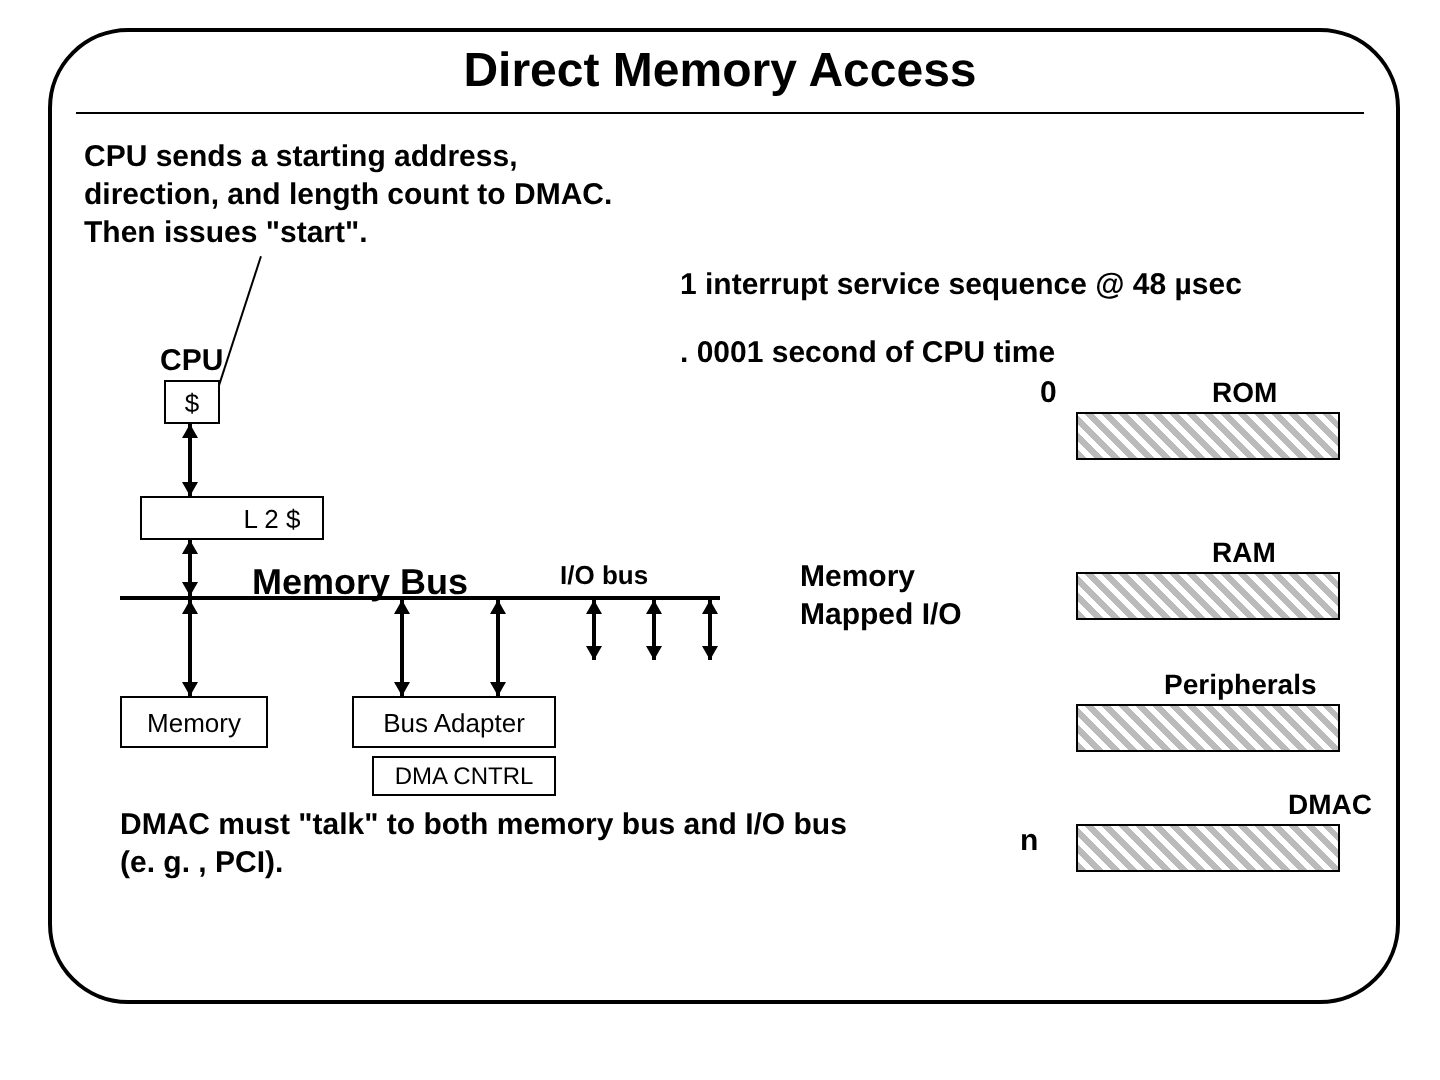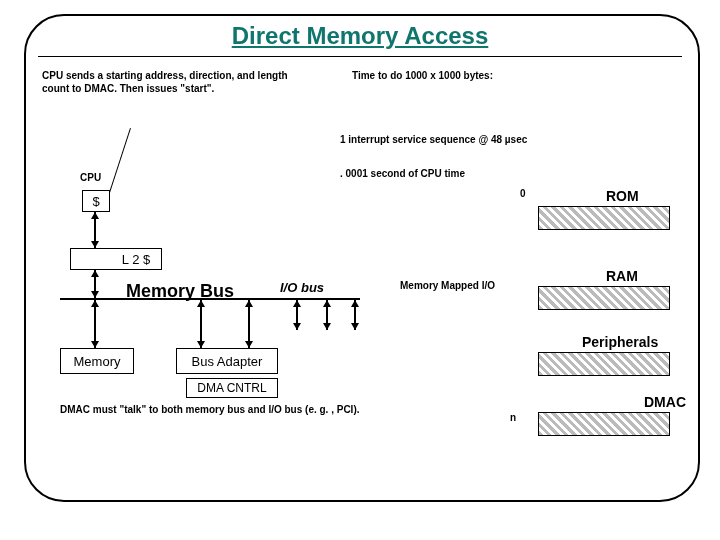--- a/index.html
+++ b/index.html
@@ -1,20 +1,20 @@
 <!DOCTYPE html>
 <html><head>
 <meta charset="utf-8">
 <style>
   html,body{margin:0;padding:0;background:#fff;font-family:Arial,Helvetica,sans-serif;}
   .stage{position:relative;width:720px;height:540px;}
   .frame{position:absolute;left:24px;top:14px;width:672px;height:484px;border:2px solid #000;border-radius:40px;}
-  .title{position:absolute;left:0;top:22px;width:720px;text-align:center;font-weight:bold;color:#0f766e;font-size:24px;text-decoration:underline;}
+  .title{position:absolute;left:0;top:22px;width:720px;text-align:center;font-weight:bold;color:#000000;font-size:24px;}
   .hr{position:absolute;left:38px;top:56px;width:644px;height:0;border-top:1px solid #000;}
-  .txt{position:absolute;color:#000;font-size:10px;line-height:1.25;}
+  .txt{position:absolute;color:#000;font-size:15px;line-height:1.25;}
   .bold{font-weight:bold;}
   .footer{position:absolute;right:26px;bottom:8px;font-size:14px;color:#000;}
   
   .box{position:absolute;border:1px solid #000;background:#fff;font-size:13px;text-align:center;display:flex;align-items:center;justify-content:center;}
   .busline{position:absolute;background:#000;}
   
   .ahU{position:absolute;width:0;height:0;border-left:4px solid transparent;border-right:4px solid transparent;border-bottom:7px solid #000;}
   .ahD{position:absolute;width:0;height:0;border-left:4px solid transparent;border-right:4px solid transparent;border-top:7px solid #000;}
   
   .bar{position:absolute;border:1px solid #000;background:repeating-linear-gradient(45deg,#bbb 0 3px,#fff 3px 6px);}
@@ -25,21 +25,20 @@
 </head>
 <body>
 
 <div class="stage">
   <div class="frame"></div>
   <div class="title">Direct Memory Access</div>
   <div class="hr"></div>
 
   <div class="txt bold" style="left:42px;top:70px;width:270px;">CPU sends a starting address, direction, and length count to DMAC. Then issues "start".</div>
 
-  <div class="txt bold" style="left:352px;top:70px;">Time to do 1000 x 1000 bytes:</div>
   <div class="txt bold" style="left:340px;top:134px;">1 interrupt service sequence @ 48 µsec</div>
 
   <div class="txt bold" style="left:340px;top:168px;">. 0001 second of CPU time</div>
   <div class="txt bold" style="left:520px;top:188px;">0</div>
 
   <div class="bar" style="left:538px;top:206px;width:130px;height:22px;"></div>
   <div class="barlabel" style="left:606px;top:188px;">ROM</div>
 
   <div class="bar" style="left:538px;top:286px;width:130px;height:22px;"></div>
   <div class="barlabel" style="left:606px;top:268px;">RAM</div>
@@ -79,21 +78,21 @@
   <div class="ahD" style="left:197px;top:341px;"></div>
 
   <div class="box" style="left:176px;top:348px;width:100px;height:24px;">Bus Adapter</div>
   <div class="box" style="left:60px;top:348px;width:72px;height:24px;">Memory</div>
 
   <div class="busline" style="left:248px;top:300px;width:2px;height:48px;"></div>
   <div class="ahU" style="left:245px;top:300px;"></div>
   <div class="ahD" style="left:245px;top:341px;"></div>
 
   <div class="busline" style="left:230px;top:298px;width:130px;height:2px;"></div>
-  <div class="txt bold" style="left:280px;top:280px;font-size:13px;font-style:italic;">I/O bus</div>
+  <div class="txt bold" style="left:280px;top:280px;font-size:13px;">I/O bus</div>
 
   <div class="busline" style="left:296px;top:300px;width:2px;height:30px;"></div>
   <div class="ahU" style="left:293px;top:300px;"></div>
   <div class="ahD" style="left:293px;top:323px;"></div>
   <div class="busline" style="left:326px;top:300px;width:2px;height:30px;"></div>
   <div class="ahU" style="left:323px;top:300px;"></div>
   <div class="ahD" style="left:323px;top:323px;"></div>
   <div class="busline" style="left:354px;top:300px;width:2px;height:30px;"></div>
   <div class="ahU" style="left:351px;top:300px;"></div>
   <div class="ahD" style="left:351px;top:323px;"></div>

